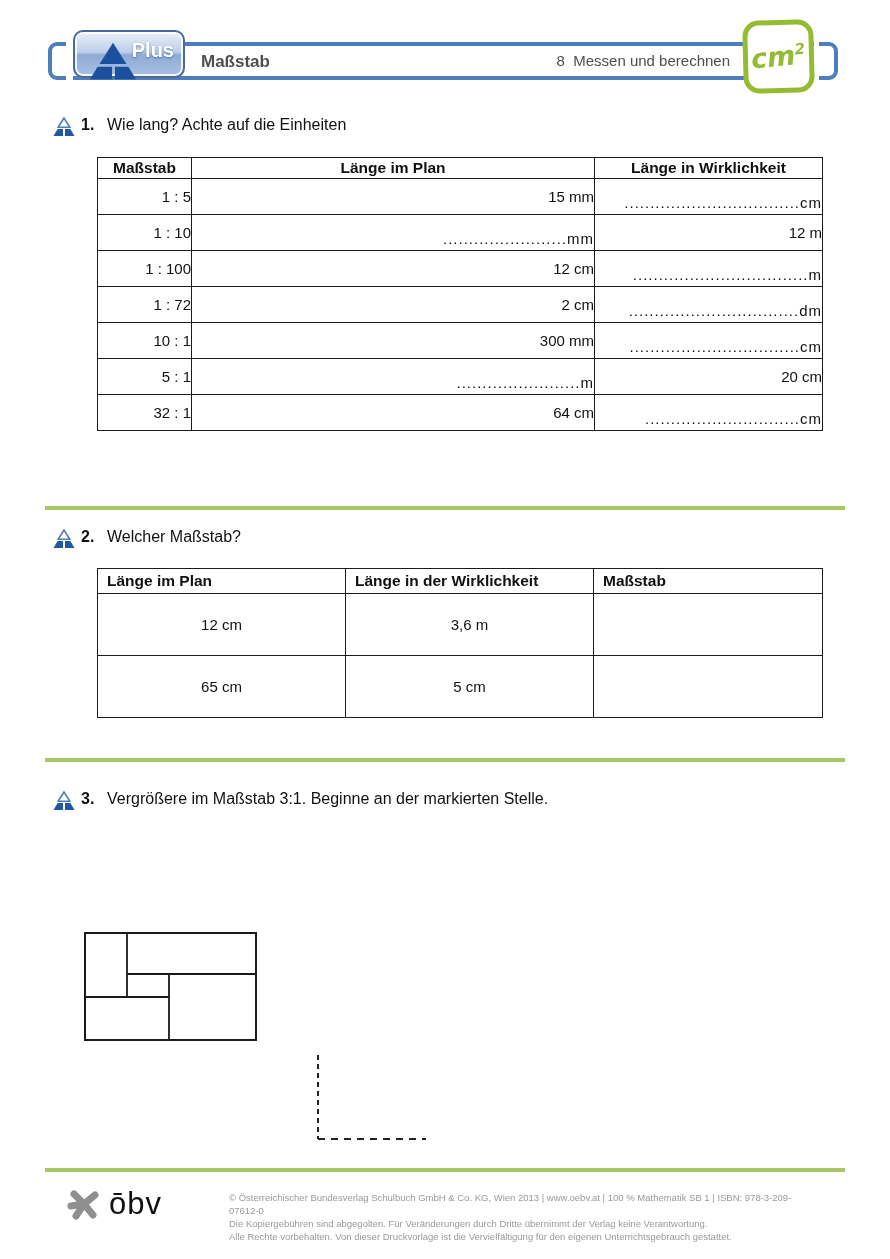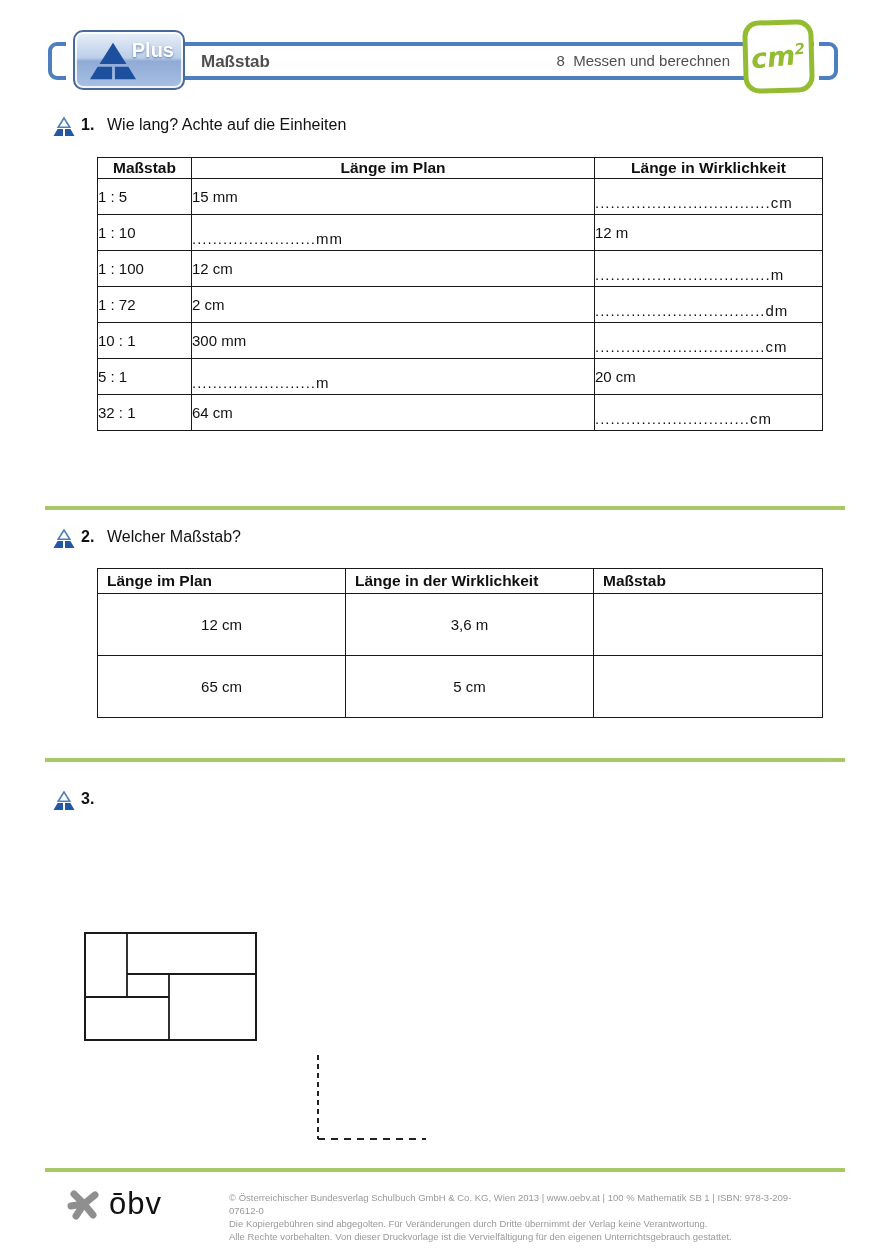--- a/index.html
+++ b/index.html
@@ -16,21 +16,21 @@
     position: absolute; left: 48px; top: 42px;
     width: 790px; height: 38px;
     border: 4px solid #4d7fbe; border-radius: 9px;
     background: transparent;
   }
   .frame-gap { position: absolute; background: #ffffff; }
   .gap-left  { left: 66px; top: 38px; width: 7px;  height: 46px; }
   .gap-right { left: 814px; top: 38px; width: 5px; height: 46px; }
   .plus-badge {
     position: absolute; left: 73px; top: 30px;
-    width: 112px; height: 60px;
+    width: 112px; height: 48px;
     border: 2px solid #49699c; border-radius: 10px;
     background: linear-gradient(180deg, #e9f0f9 0%, #bccee9 46%, #8fabd6 52%, #a9c0e2 100%);
     box-shadow: inset 0 0 0 2px rgba(255,255,255,0.85);
   }
   .plus-badge svg { position: absolute; left: 14px; top: 8px; }
   .plus-label {
     position: absolute; right: 9px; top: 7px;
     color: #ffffff; font-size: 20px; font-weight: bold;
     text-shadow: 0 1px 2px rgba(30,70,140,0.6);
   }
@@ -68,21 +68,21 @@
   
   .green-line { position: absolute; left: 45px; width: 800px; height: 4px; background: #a6c965; }
   .divider-1 { top: 506px; }
   .divider-2 { top: 758px; }
   .footer-line { top: 1168px; }
   
   table { border-collapse: collapse; position: absolute; table-layout: fixed; }
   td, th { border: 1.5px solid #1a1a1a; font-size: 15px; color: #111111; overflow: hidden; }
   .table-1 { left: 97px; top: 157px; }
   .table-1 th { height: 21px; font-size: 15.5px; font-weight: bold; text-align: center; vertical-align: middle; }
-  .table-1 td { height: 36px; text-align: left; vertical-align: middle; }
+  .table-1 td { height: 36px; text-align: right; vertical-align: middle; }
   .table-1 td.cell-dotted { vertical-align: bottom; padding-bottom: 3px; letter-spacing: 1px; }
   .table-2 { left: 97px; top: 568px; }
   .table-2 th { height: 25px; font-size: 15.5px; font-weight: bold; text-align: left; vertical-align: middle; padding-left: 9px; }
   .table-2 td { height: 62px; text-align: center; vertical-align: middle; }
   
   .figure-svg { position: absolute; left: 84px; top: 932px; }
   .dashed-svg { position: absolute; left: 312px; top: 1050px; }
   
   .obv-logo { position: absolute; left: 66px; top: 1186px; display: flex; align-items: center; }
   .obv-star { margin-right: 7px; }
@@ -216,20 +216,21 @@
 
   <div class="green-line divider-2"></div>
 
   <div class="task task-3">
     <svg class="task-icon" width="24" height="20" viewBox="0 0 24 20">
       <path d="M12 1 L6.2 10.2 H17.8 Z" fill="#ffffff" stroke="#4d7fbe" stroke-width="1.6"></path>
       <path d="M5.6 12 H11 V19 H1.5 Z" fill="#2257a5"></path>
       <path d="M13 12 H18.4 L22.5 19 H13 Z" fill="#2257a5"></path>
     </svg>
     <span class="task-number">3.</span>
+    <span class="task-text">Vergrößere im Maßstab 3:1. Beginne an der markierten Stelle.</span>
   </div>
 
   <svg class="figure-svg" width="174" height="110" viewBox="0 0 174 110">
     <rect x="1" y="1" width="171" height="107" fill="none" stroke="#1a1a1a" stroke-width="2"></rect>
     <line x1="43" y1="1" x2="43" y2="65" stroke="#1a1a1a" stroke-width="1.8"></line>
     <line x1="43" y1="42" x2="172" y2="42" stroke="#1a1a1a" stroke-width="1.8"></line>
     <line x1="85" y1="42" x2="85" y2="108" stroke="#1a1a1a" stroke-width="1.8"></line>
     <line x1="1" y1="65" x2="85" y2="65" stroke="#1a1a1a" stroke-width="1.8"></line>
   </svg>
 

